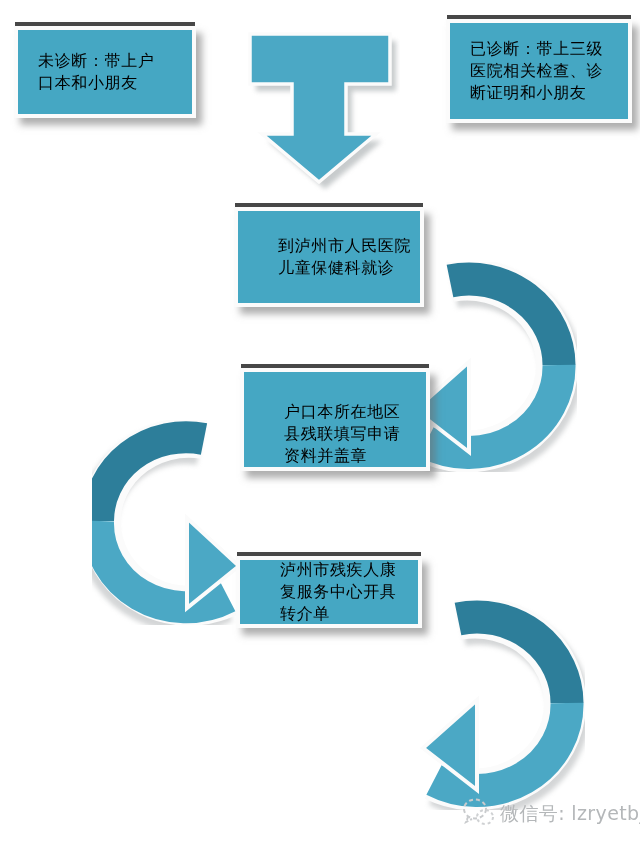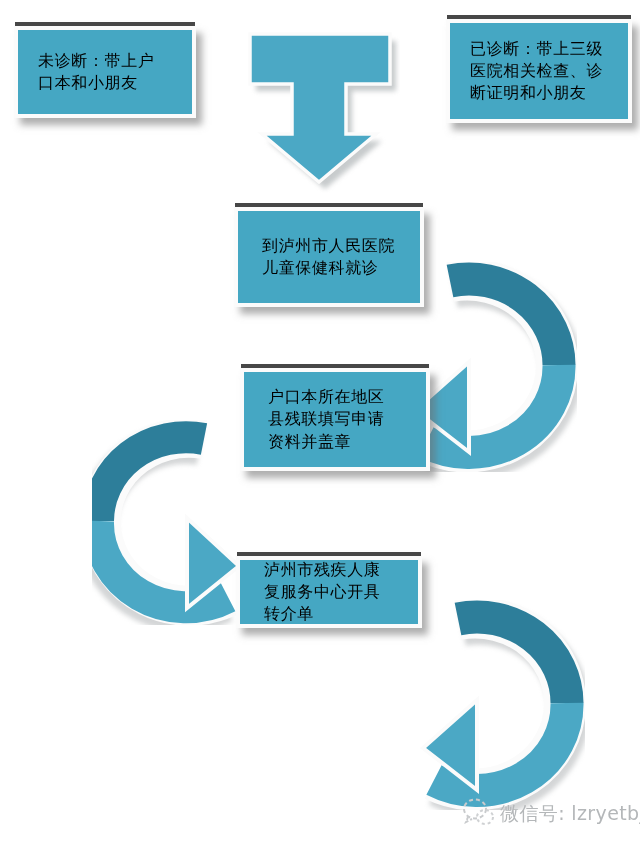--- a/index.html
+++ b/index.html
@@ -15,26 +15,26 @@
     display:flex;align-items:center;
   }
   .flow-box .txt{
     font-weight:normal;color:#000000;
     font-size:16px;line-height:1.38;letter-spacing:0.04em;
     word-break:break-all;
   }
   .w7{width:7.6em;}
   .w8{width:8.6em;}
   .pad-a{padding-left:20px;}
-  .pad-b{padding-left:24px;}
+  .pad-b{padding-left:40px;}
   
   #box-top-left   {left:14px;  top:26px;  width:182px; height:92px;}
   #box-top-right  {left:446px; top:19px;  width:186px; height:104px;}
   #step-1{left:234px; top:207px; width:190px; height:100px;}
-  #step-2{left:240px; top:368px; width:190px; height:103px;}
+  #step-2{left:240px; top:368px; width:190px; height:103px;align-items:flex-end;}
   #step-3{left:236px; top:556px; width:186px; height:72px;}
   #step-4{left:239px; top:730px; width:190px; height:112px;}
   .arrow-wrap{position:absolute;pointer-events:none;}
   #merge-arrow{left:240px; top:28px;  width:160px; height:165px;}
   #curve-1    {left:412px; top:262px; width:165px; height:210px;}
   #curve-2    {left:92px;  top:420px; width:150px; height:205px;}
   #curve-3    {left:420px; top:600px; width:165px; height:210px;}
   #watermark{
     position:absolute;left:462px;top:796px;
     display:flex;align-items:center;gap:6px;

